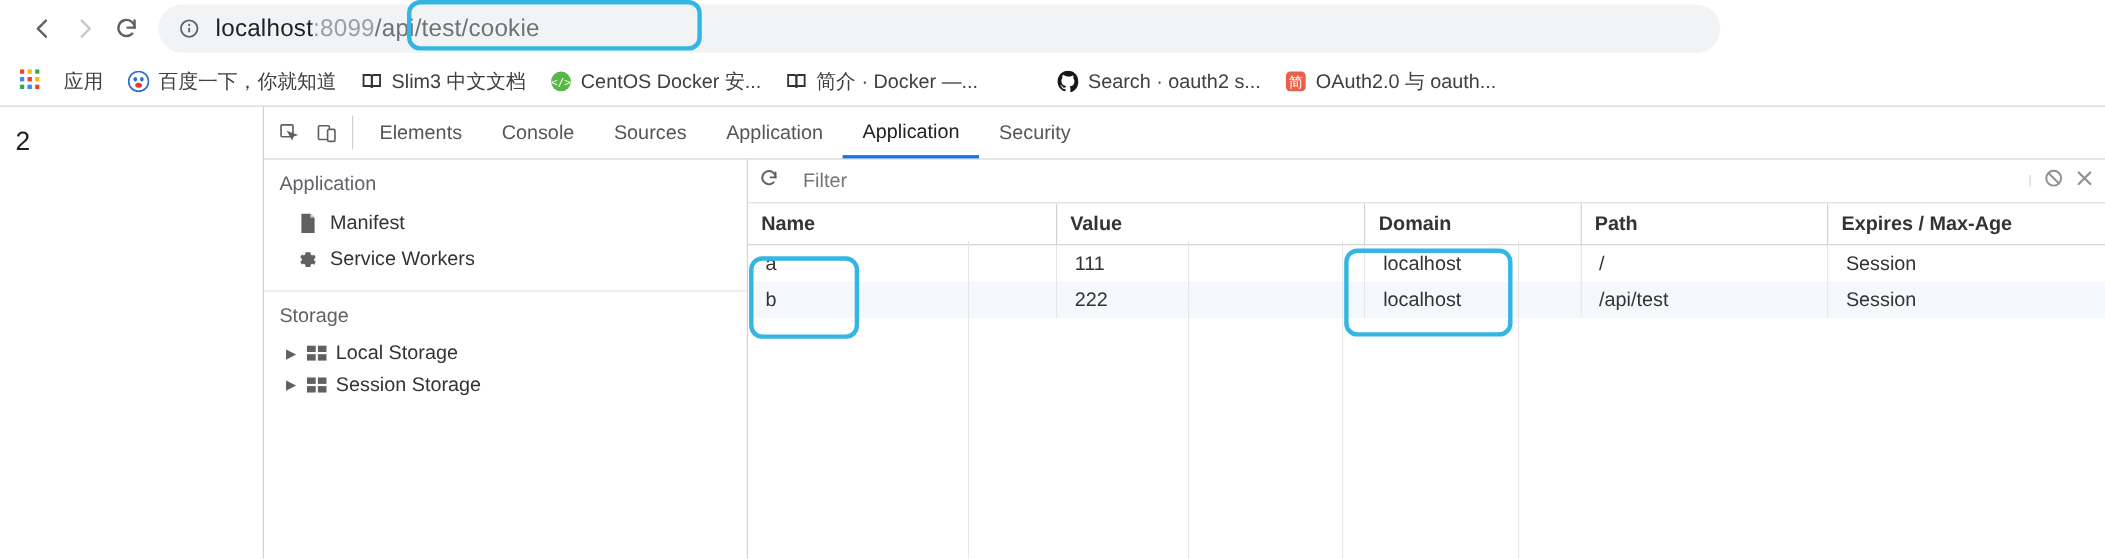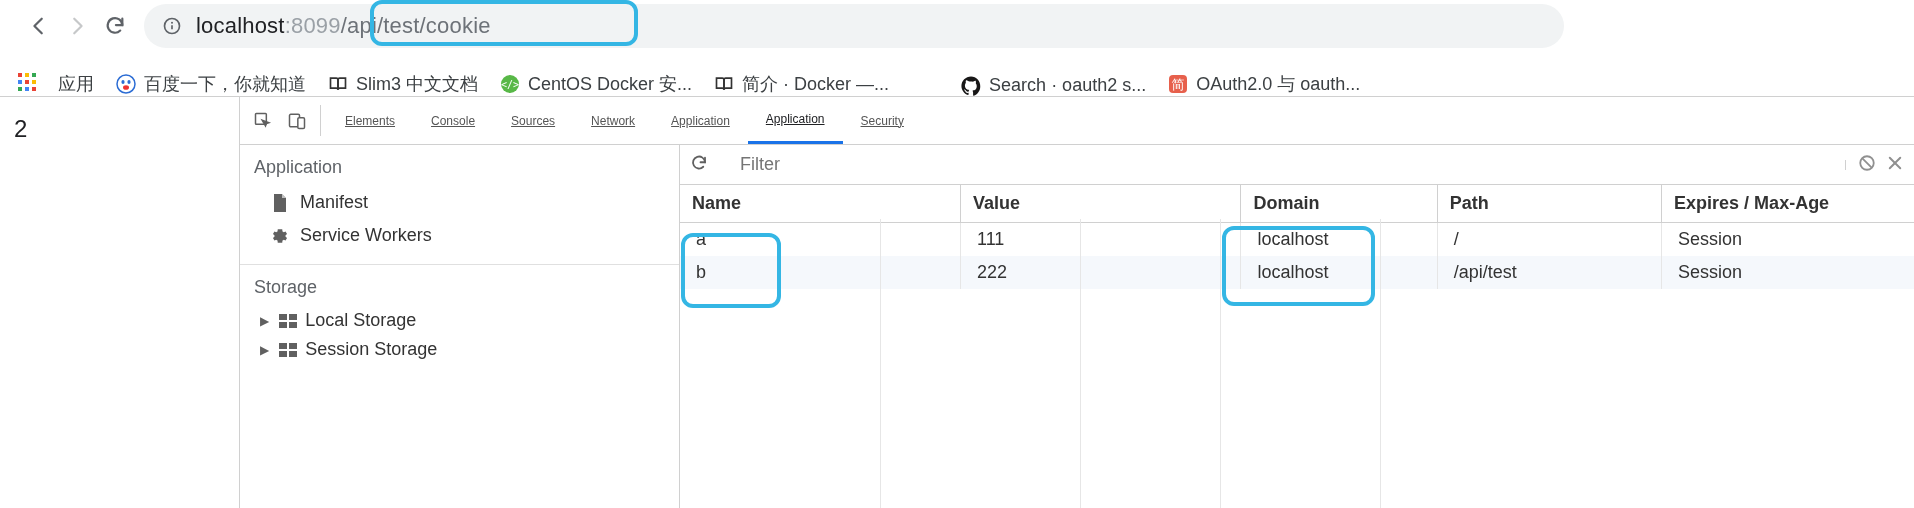--- a/index.html
+++ b/index.html
@@ -14,52 +14,52 @@
   .omnibox { flex:0 0 auto; display:flex; align-items:center; background:#f1f3f4; border-radius:24px; height:44px; margin-left:8px; padding:0 18px; width:1420px; }
   .omnibox .info-ic { width:20px; height:20px; margin-right:14px; }
   .url { font-size:22px; letter-spacing:.2px; }
   .url-host { color:#202124; }
   .url-port { color:#9aa0a6; }
   .url-path { color:#6d7278; }
   .hl-box { position:absolute; border:4px solid #34b6e4; border-radius:12px; pointer-events:none; }
   .hl-url { left:370px; top:0px; width:268px; height:46px; }
 
   
-  .bm-row { display:flex; align-items:flex-end; height:44px; padding:0 18px; gap:22px; font-size:18px; color:#3c4043; }
+  .bm-row { display:flex; align-items:center; height:44px; padding:0 18px; gap:22px; font-size:18px; color:#3c4043; }
   .apps-ic { flex:0 0 auto; }
   .bm-item { display:flex; align-items:center; gap:8px; white-space:nowrap; }
   .favicon { width:20px; height:20px; display:flex; align-items:center; justify-content:center; }
   .bm-sep { width:28px; }
 
   
   .pane { display:flex; height:412px; border-top:1px solid #d0d0d0; }
   .page-col { width:240px; border-right:1px solid #d0d0d0; padding:18px 0 0 14px; font-size:24px; color:#202124; }
   .dt { flex:1 1 auto; display:flex; flex-direction:column; }
 
   
   .dt-tabs { display:flex; align-items:center; height:48px; border-bottom:1px solid #d0d0d0; padding:0 6px; }
   .dt-tool-ic { width:34px; height:48px; display:flex; align-items:center; justify-content:center; }
   .dt-vsep { width:1px; align-self:stretch; background:#d0d0d0; margin:8px 6px; }
-  .dt-tab { padding:0 18px; height:100%; display:flex; align-items:center; font-size:12px; color:#555;text-decoration:underline; }
+  .dt-tab { padding:0 18px; height:100%; display:flex; align-items:center; font-size:18px; color:#555; }
   .dt-tab.active { color:#202124; border-bottom:3px solid #1a73e8; font-weight:500; }
 
   
   .dt-body { flex:1; display:flex; }
   .sidebar { width:440px; border-right:1px solid #d0d0d0; display:flex; flex-direction:column; }
   .sb-heading { padding:12px 14px 8px; font-size:18px; color:#5f6368; }
   .sb-item { display:flex; align-items:center; gap:10px; padding:6px 0 6px 30px; font-size:18px; color:#333; }
   .sb-item .ic { width:20px; height:20px; display:flex; align-items:center; justify-content:center; }
   .tri { font-size:12px; color:#606060; margin-right:2px; }
   .sb-grp { display:flex; align-items:center; gap:8px; padding:4px 0 4px 20px; font-size:18px; color:#333; }
   .sb-grid-ic { display:inline-flex; }
   .sb-divider { border-top:1px solid #e0e0e0; margin:12px 0 0; }
 
   
   .cookies { flex:1; display:flex; flex-direction:column; }
-  .ck-toolbar { display:flex; align-items:center; height:40px; border-bottom:1px solid #d0d0d0; padding:0 10px; gap:26px; }
+  .ck-toolbar { display:flex; align-items:center; height:40px; border-bottom:1px solid #d0d0d0; padding:0 10px; gap:16px; }
   .ck-filter { flex:1; border:none; outline:none; font-size:18px; color:#5f6368; background:transparent; padding:4px 6px; }
   .ck-tool-right { display:flex; align-items:center; gap:10px; margin-left:auto; }
   .tb-vsep { width:1px; align-self:stretch; background:#d0d0d0; margin:6px 2px; }
 
   .ck-table { position:relative; flex:1; }
   table.ck { border-collapse:collapse; width:100%; font-size:18px; }
   table.ck th { text-align:left; font-weight:700; color:#333; border:1px solid #d0d0d0; border-top:none; padding:8px 12px; background:#fff; }
   table.ck th:first-child { border-left:none; }
   table.ck th:last-child { border-right:none; }
   table.ck td { padding:6px 16px; border-right:1px solid #e6e6e6; }
@@ -215,23 +215,20 @@
       </div>
       <div class="dt-vsep"></div>
       <div class="dt-tab">
           <span>Elements</span>
         </div>
       <div class="dt-tab">
           <span>Console</span>
         </div>
       <div class="dt-tab">
           <span>Sources</span>
-        </div>
-      <div class="dt-tab">
-          <span>Network</span>
         </div>
       <div class="dt-tab">
           <span>Application</span>
         </div>
       <div class="dt-tab active">
           <span>Application</span>
         </div>
       <div class="dt-tab">
           <span>Security</span>
         </div>

